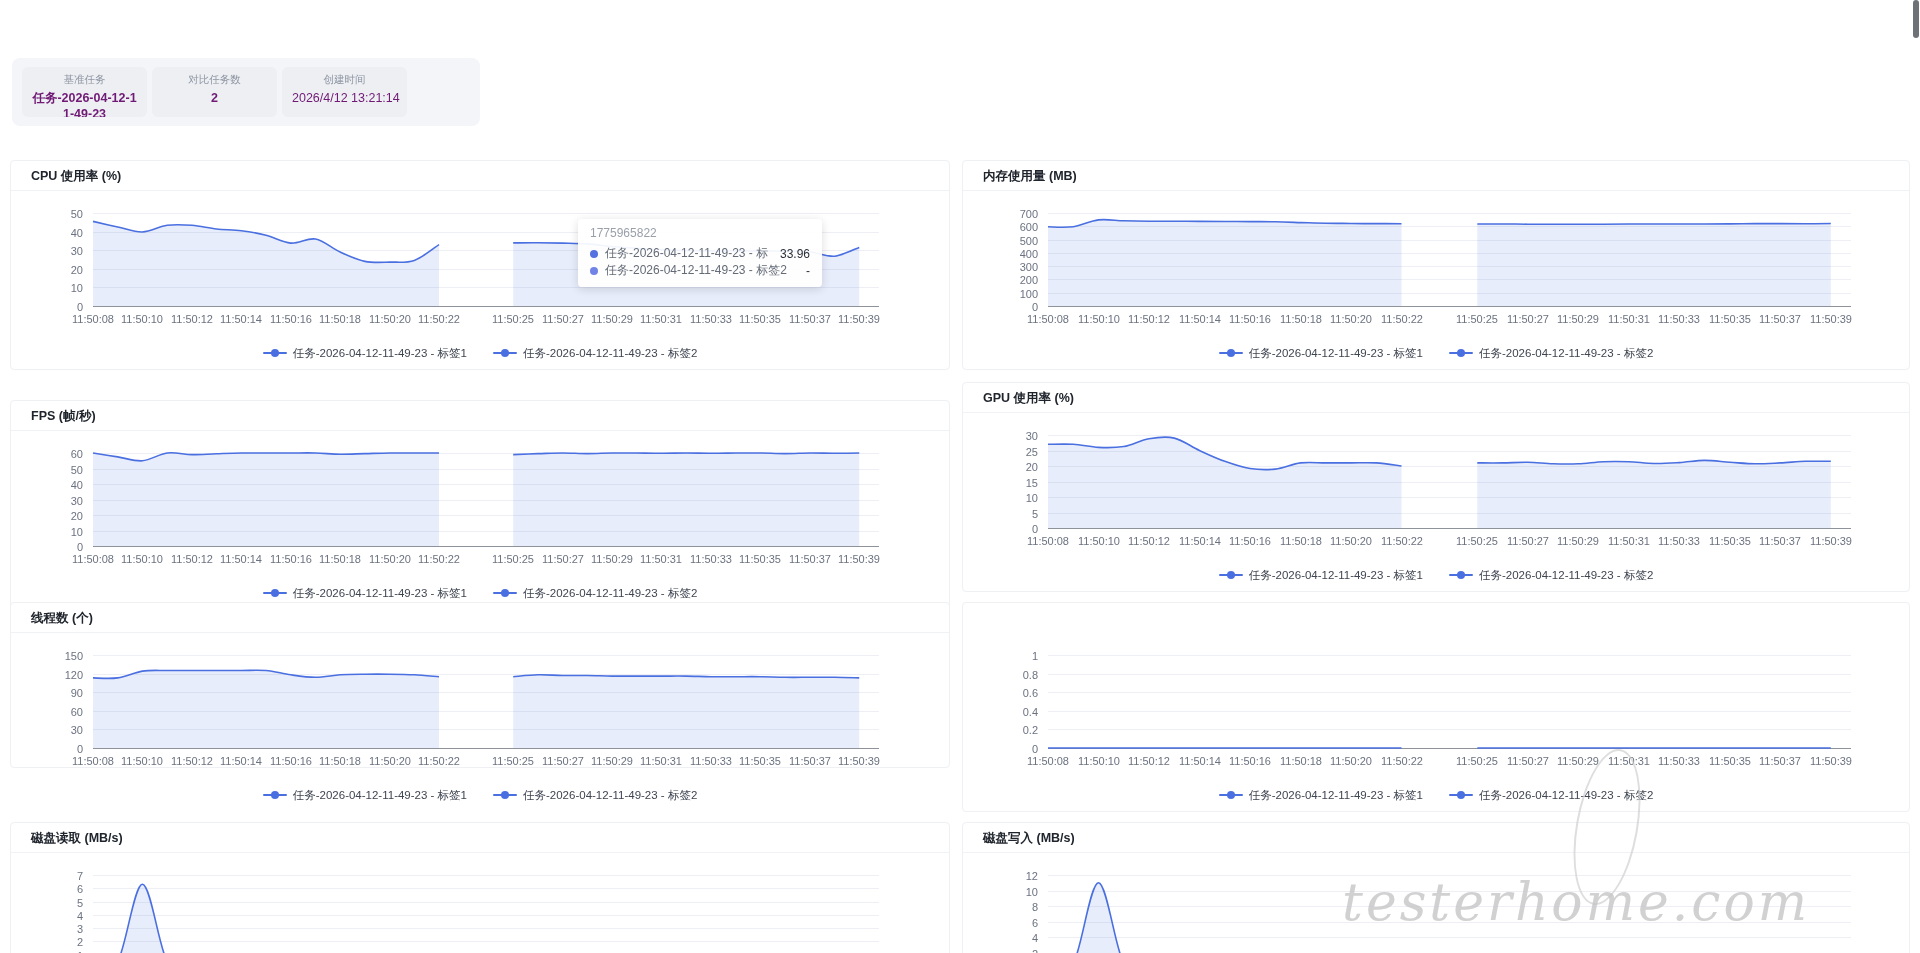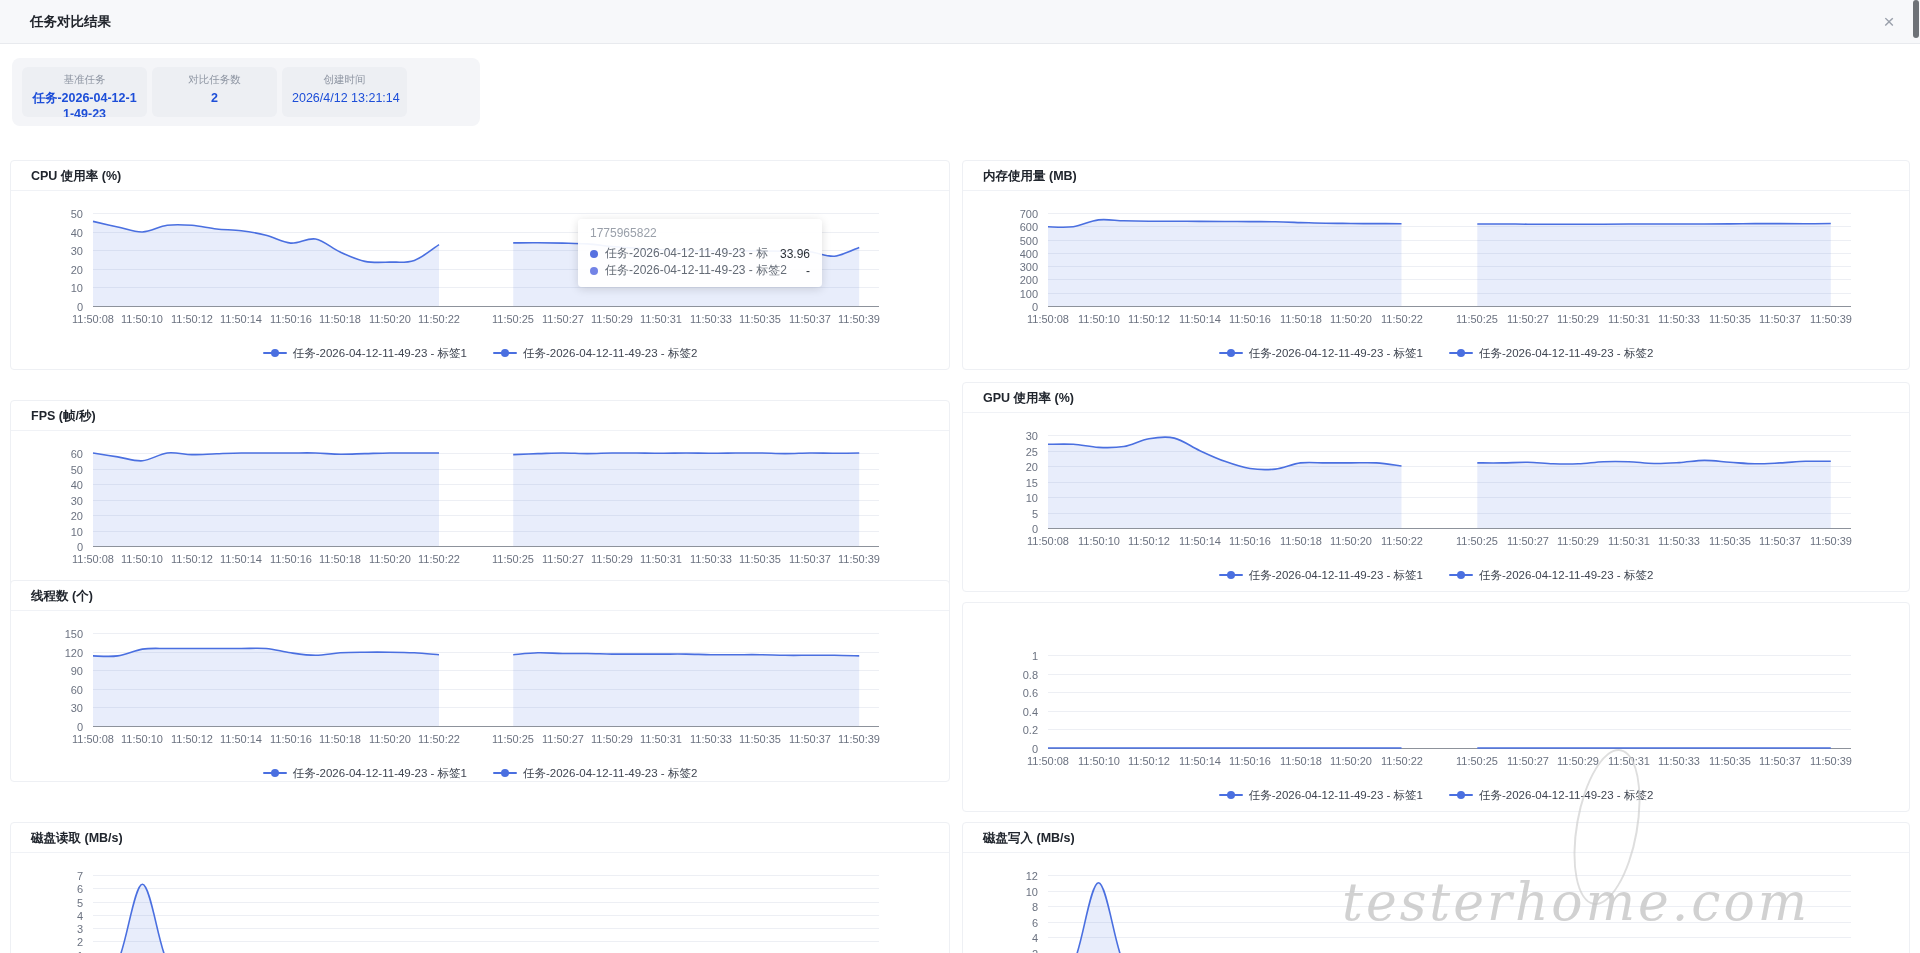--- a/index.html
+++ b/index.html
@@ -10,21 +10,21 @@
   
   .hdr{position:absolute;left:0;top:0;width:1920px;height:44px;background:#f7f8fa;border-bottom:1px solid #e8eaee;}
   .hdr-title{position:absolute;left:30px;top:0;line-height:44px;font-size:13.5px;font-weight:bold;color:#20242b;}
   .hdr-close{position:absolute;right:16px;top:0;width:30px;height:44px;border:none;background:transparent;color:#9aa0ab;font-size:19px;line-height:44px;text-align:center;cursor:pointer;padding:0;}
   .scroll-thumb{position:absolute;right:1px;top:0;width:6px;height:38px;background:#6e7277;border-radius:3px;}
 
   
   .summary{position:absolute;left:12px;top:58px;width:468px;height:68px;background:#f4f5f8;border-radius:8px;padding:9px 10px;display:flex;gap:5px;text-align:center;}
   .sum-box{width:125px;background:#edeff3;border-radius:6px;padding:6px 10px;overflow:hidden;}
   .sum-label{font-size:10.5px;color:#8f96a3;margin-bottom:3px;white-space:nowrap;}
-  .sum-value{font-size:12.5px;color:#1d4ed8;font-weight:bold;line-height:1.3;word-break:break-all;}
+  .sum-value{font-size:12.5px;color:#701a75;font-weight:bold;line-height:1.3;word-break:break-all;}
   .sum-value.normal{font-weight:normal;white-space:nowrap;}
 
   
   .chart-card{position:absolute;background:#fff;border:1px solid #eef0f4;border-radius:4px;}
   .chart-title{height:30px;line-height:30px;padding:0 20px;font-size:12.5px;font-weight:bold;color:#20252d;border-bottom:1px solid #f0f2f6;}
   .plot{position:absolute;left:0;top:30px;display:block;}
   svg text{font-family:"Liberation Sans","DejaVu Sans",sans-serif;}
   .legend{position:absolute;left:0;right:0;top:182px;height:20px;display:flex;justify-content:center;align-items:center;gap:26px;}
   .legend-item{display:flex;align-items:center;gap:6px;font-size:11.5px;color:#3e4450;cursor:pointer;white-space:nowrap;}
   .lmark{position:relative;width:24px;height:9px;display:inline-block;}
@@ -41,24 +41,20 @@
 
   
   .watermark{position:absolute;left:1342px;top:872px;font-family:"DejaVu Serif","Liberation Serif",serif;font-style:italic;font-size:52px;color:#c6c6c6;opacity:.8;letter-spacing:3px;white-space:nowrap;pointer-events:none;}
   .wm-loop{position:absolute;left:1576px;top:748px;width:62px;height:158px;border:2px solid #cccccc;border-radius:50%;opacity:.65;transform:rotate(10deg);pointer-events:none;}
 </style>
 </head>
 <body>
 
 <div id="stage">
 
-  <div class="hdr">
-    <div class="hdr-title">任务对比结果</div>
-    <button class="hdr-close">×</button>
-  </div>
   <div class="scroll-thumb"></div>
 
   <div class="summary">
     <div class="sum-box">
       <div class="sum-label">基准任务</div>
       <div class="sum-value">任务-2026-04-12-11-49-23</div>
     </div>
     <div class="sum-box">
       <div class="sum-label">对比任务数</div>
       <div class="sum-value">2</div>
@@ -282,21 +278,21 @@
         </span>
         <span class="legend-item">
           <span class="lmark">
             <span class="bar" style="background: rgb(74, 111, 224);"></span>
             <span class="dot" style="background: rgb(74, 111, 224);"></span>
           </span>
           <span>任务-2026-04-12-11-49-23 - 标签2</span>
         </span>
       </div>
   </div>
-  <div class="chart-card" style="left:10px;top:580px;width:940px;height:202px">
+  <div class="chart-card" style="left:10px;top:602px;width:940px;height:166px">
     <div class="chart-title">线程数 (个)</div>
     <svg class="plot" width="936" height="150" viewBox="0 0 936 150">
         <line x1="82" y1="115.5" x2="868" y2="115.5" stroke="#8d929b" stroke-width="1"></line>
         <text x="72" y="119.5" text-anchor="end" font-size="11" fill="#6b7280">0</text>
         <line x1="82" y1="96.5" x2="868" y2="96.5" stroke="#edeff4" stroke-width="1"></line>
         <text x="72" y="100.5" text-anchor="end" font-size="11" fill="#6b7280">30</text>
         <line x1="82" y1="78.5" x2="868" y2="78.5" stroke="#edeff4" stroke-width="1"></line>
         <text x="72" y="82.5" text-anchor="end" font-size="11" fill="#6b7280">60</text>
         <line x1="82" y1="59.5" x2="868" y2="59.5" stroke="#edeff4" stroke-width="1"></line>
         <text x="72" y="63.5" text-anchor="end" font-size="11" fill="#6b7280">90</text>

